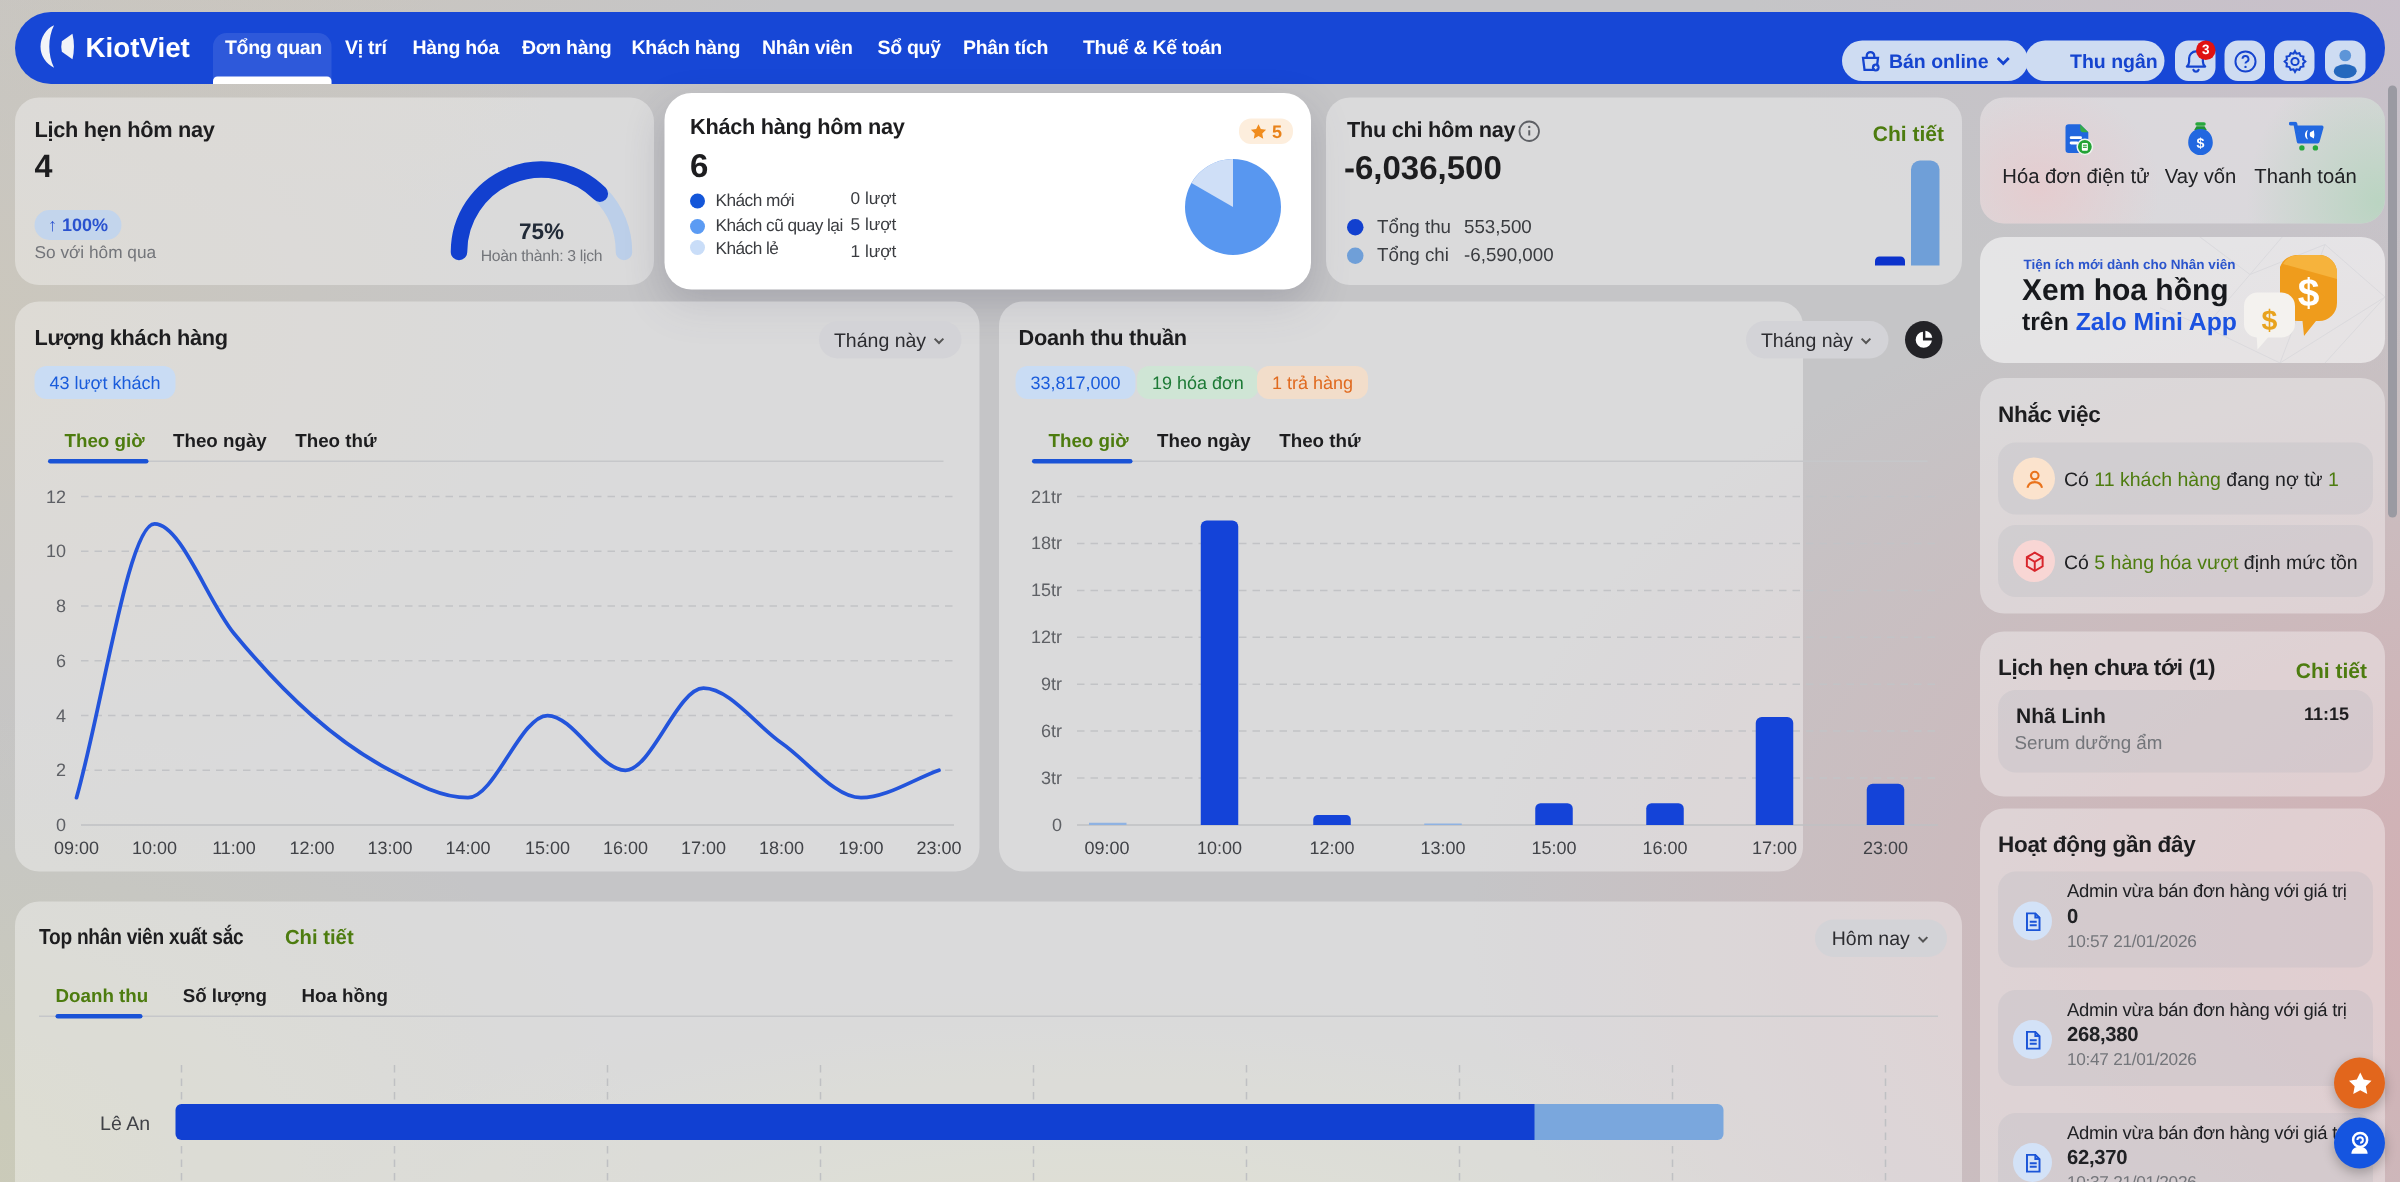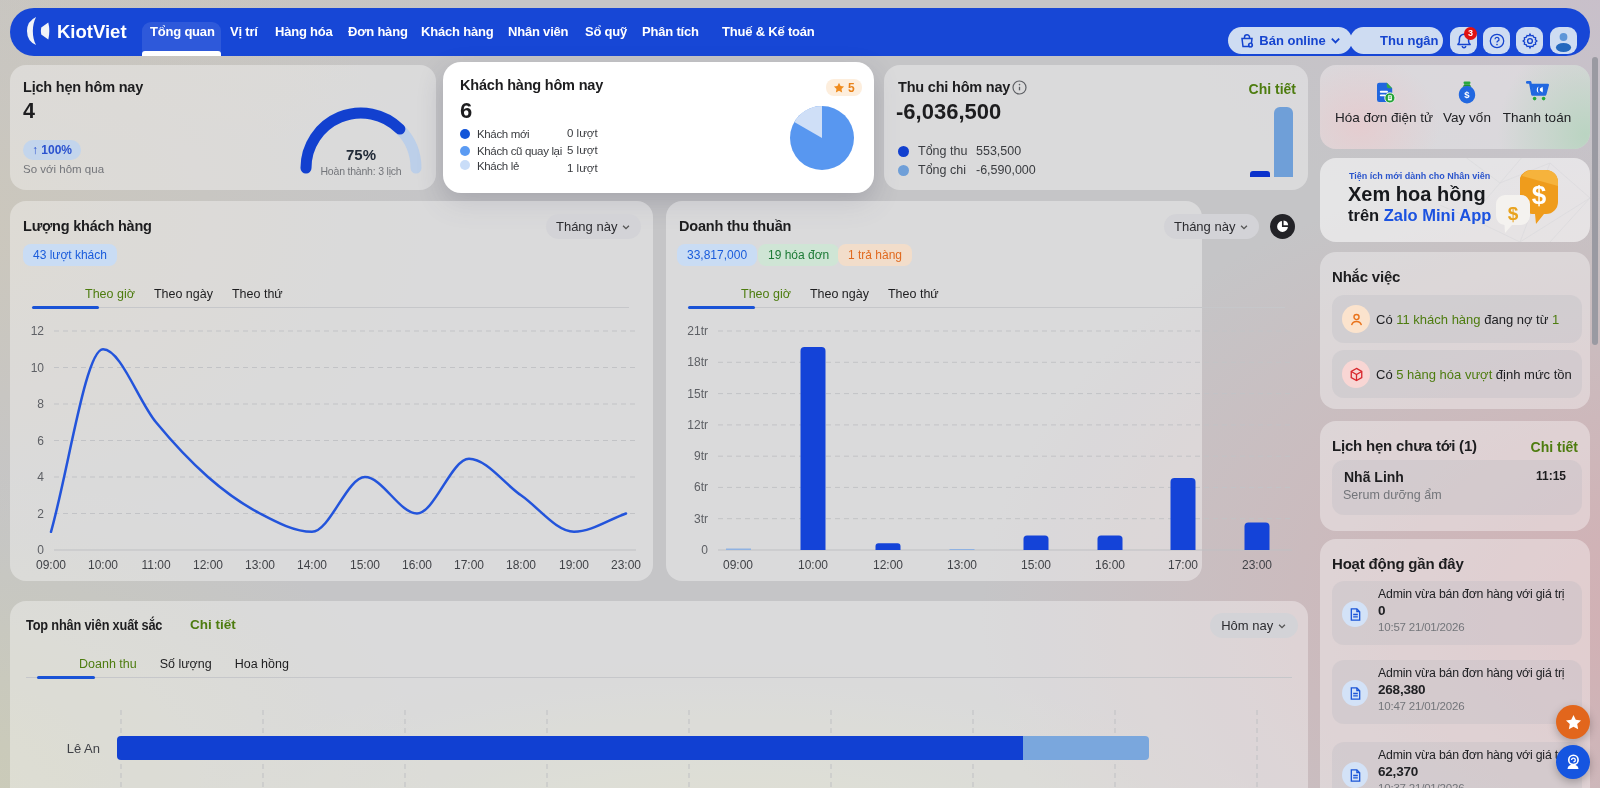--- a/index.html
+++ b/index.html
@@ -24,21 +24,21 @@
   .grey { color:#73757a; }
   .pill { display:inline-flex; align-items:center; border-radius:8px; font-size:13px; font-weight:bold; }
 
   
   #nav { position:absolute; left:10px; top:8px; width:1580px; height:48px; border-radius:24px; background:#1747d6; }
   #nav .item { position:absolute; top:0; height:48px; line-height:48px; color:#fff; font-size:13px; letter-spacing:-0.2px; font-weight:bold; white-space:nowrap; }
   #nav .btn { position:absolute; top:19px; height:27px; background:#cedcf2; border-radius:14px; display:flex; align-items:center; color:#1544cf; font-weight:bold; font-size:14px; }
   #nav .sq { position:absolute; top:19px; width:27px; height:27px; background:#cedcf2; border-radius:9px; display:flex; align-items:center; justify-content:center; }
 
   
-  .tabs { position:absolute; font-size:12.5px; font-weight:normal; white-space:nowrap;margin-left:42px; }
+  .tabs { position:absolute; font-size:12.5px; font-weight:bold; white-space:nowrap; }
   .tabs span { margin-right:19px; }
 
   svg { display:block; }
 </style>
 </head>
 <body>
 
 <div id="nav">
   <svg class="abs" style="left:11px;top:7px" width="32" height="32" viewBox="0 0 34 34">
     <path d="M16 2 A 16.5 16.5 0 0 0 16 32 C 11.5 23.5 11.5 10.5 16 2 Z" fill="#f2f4f8"></path>

